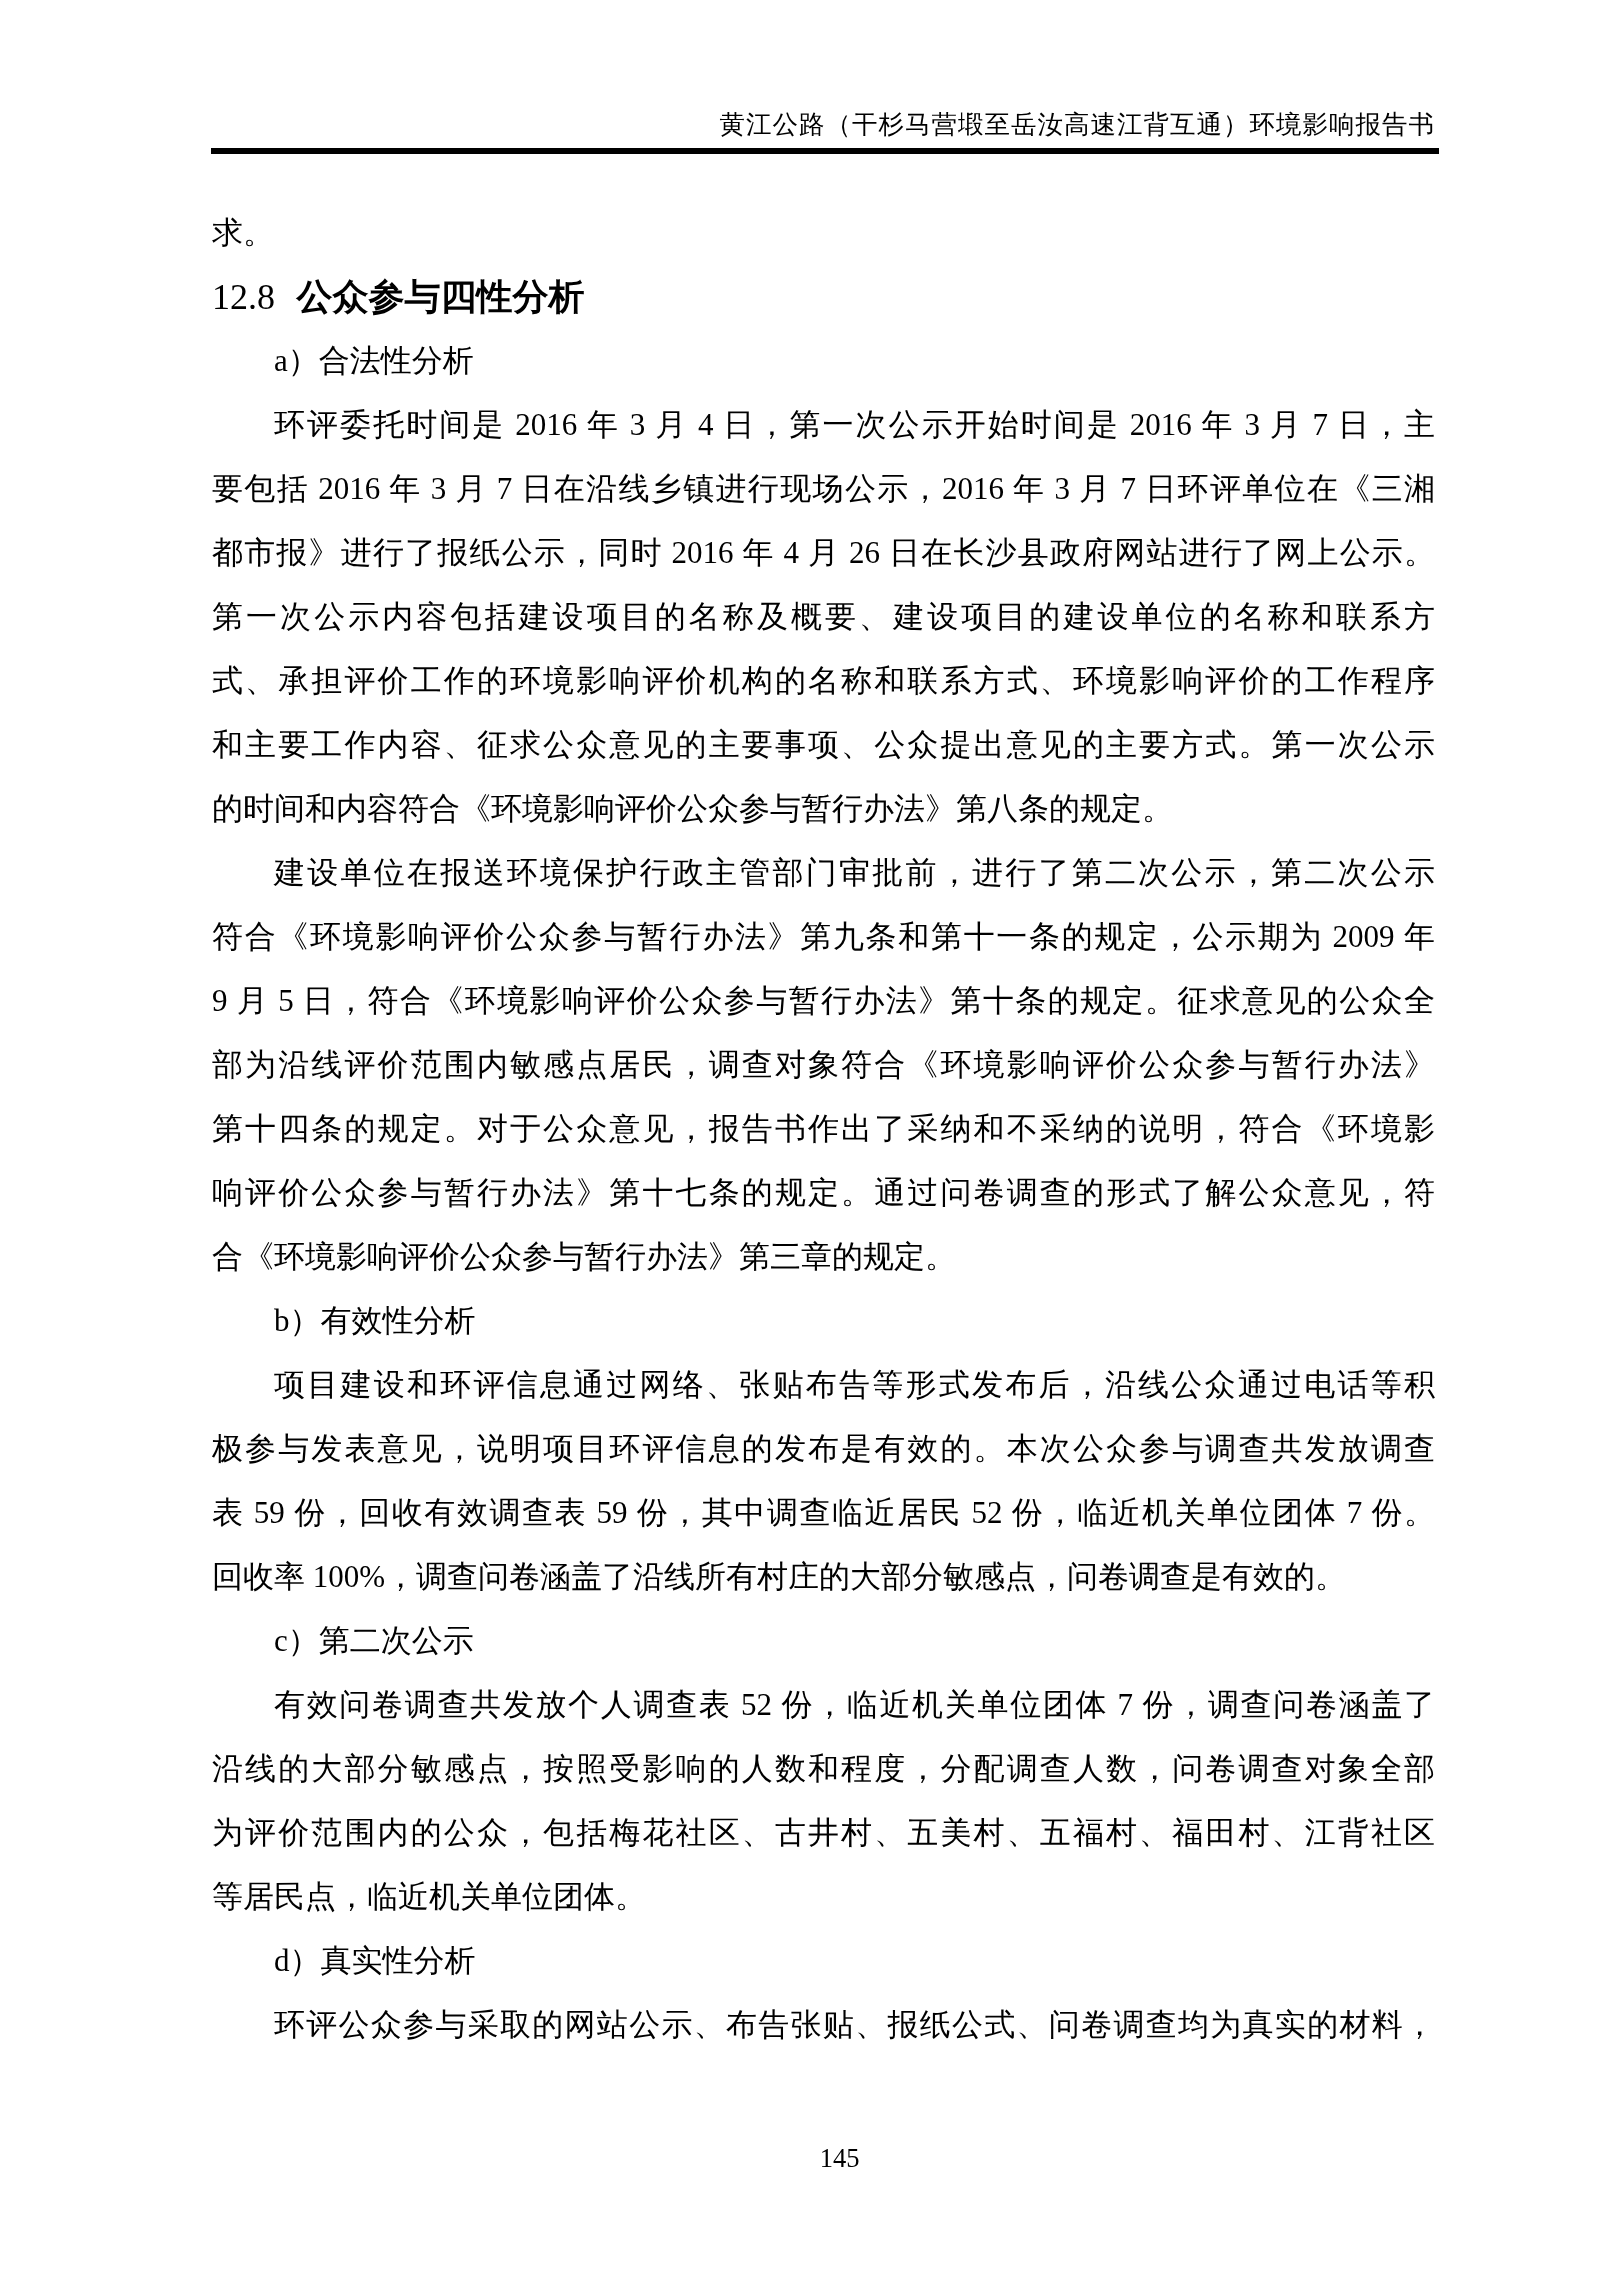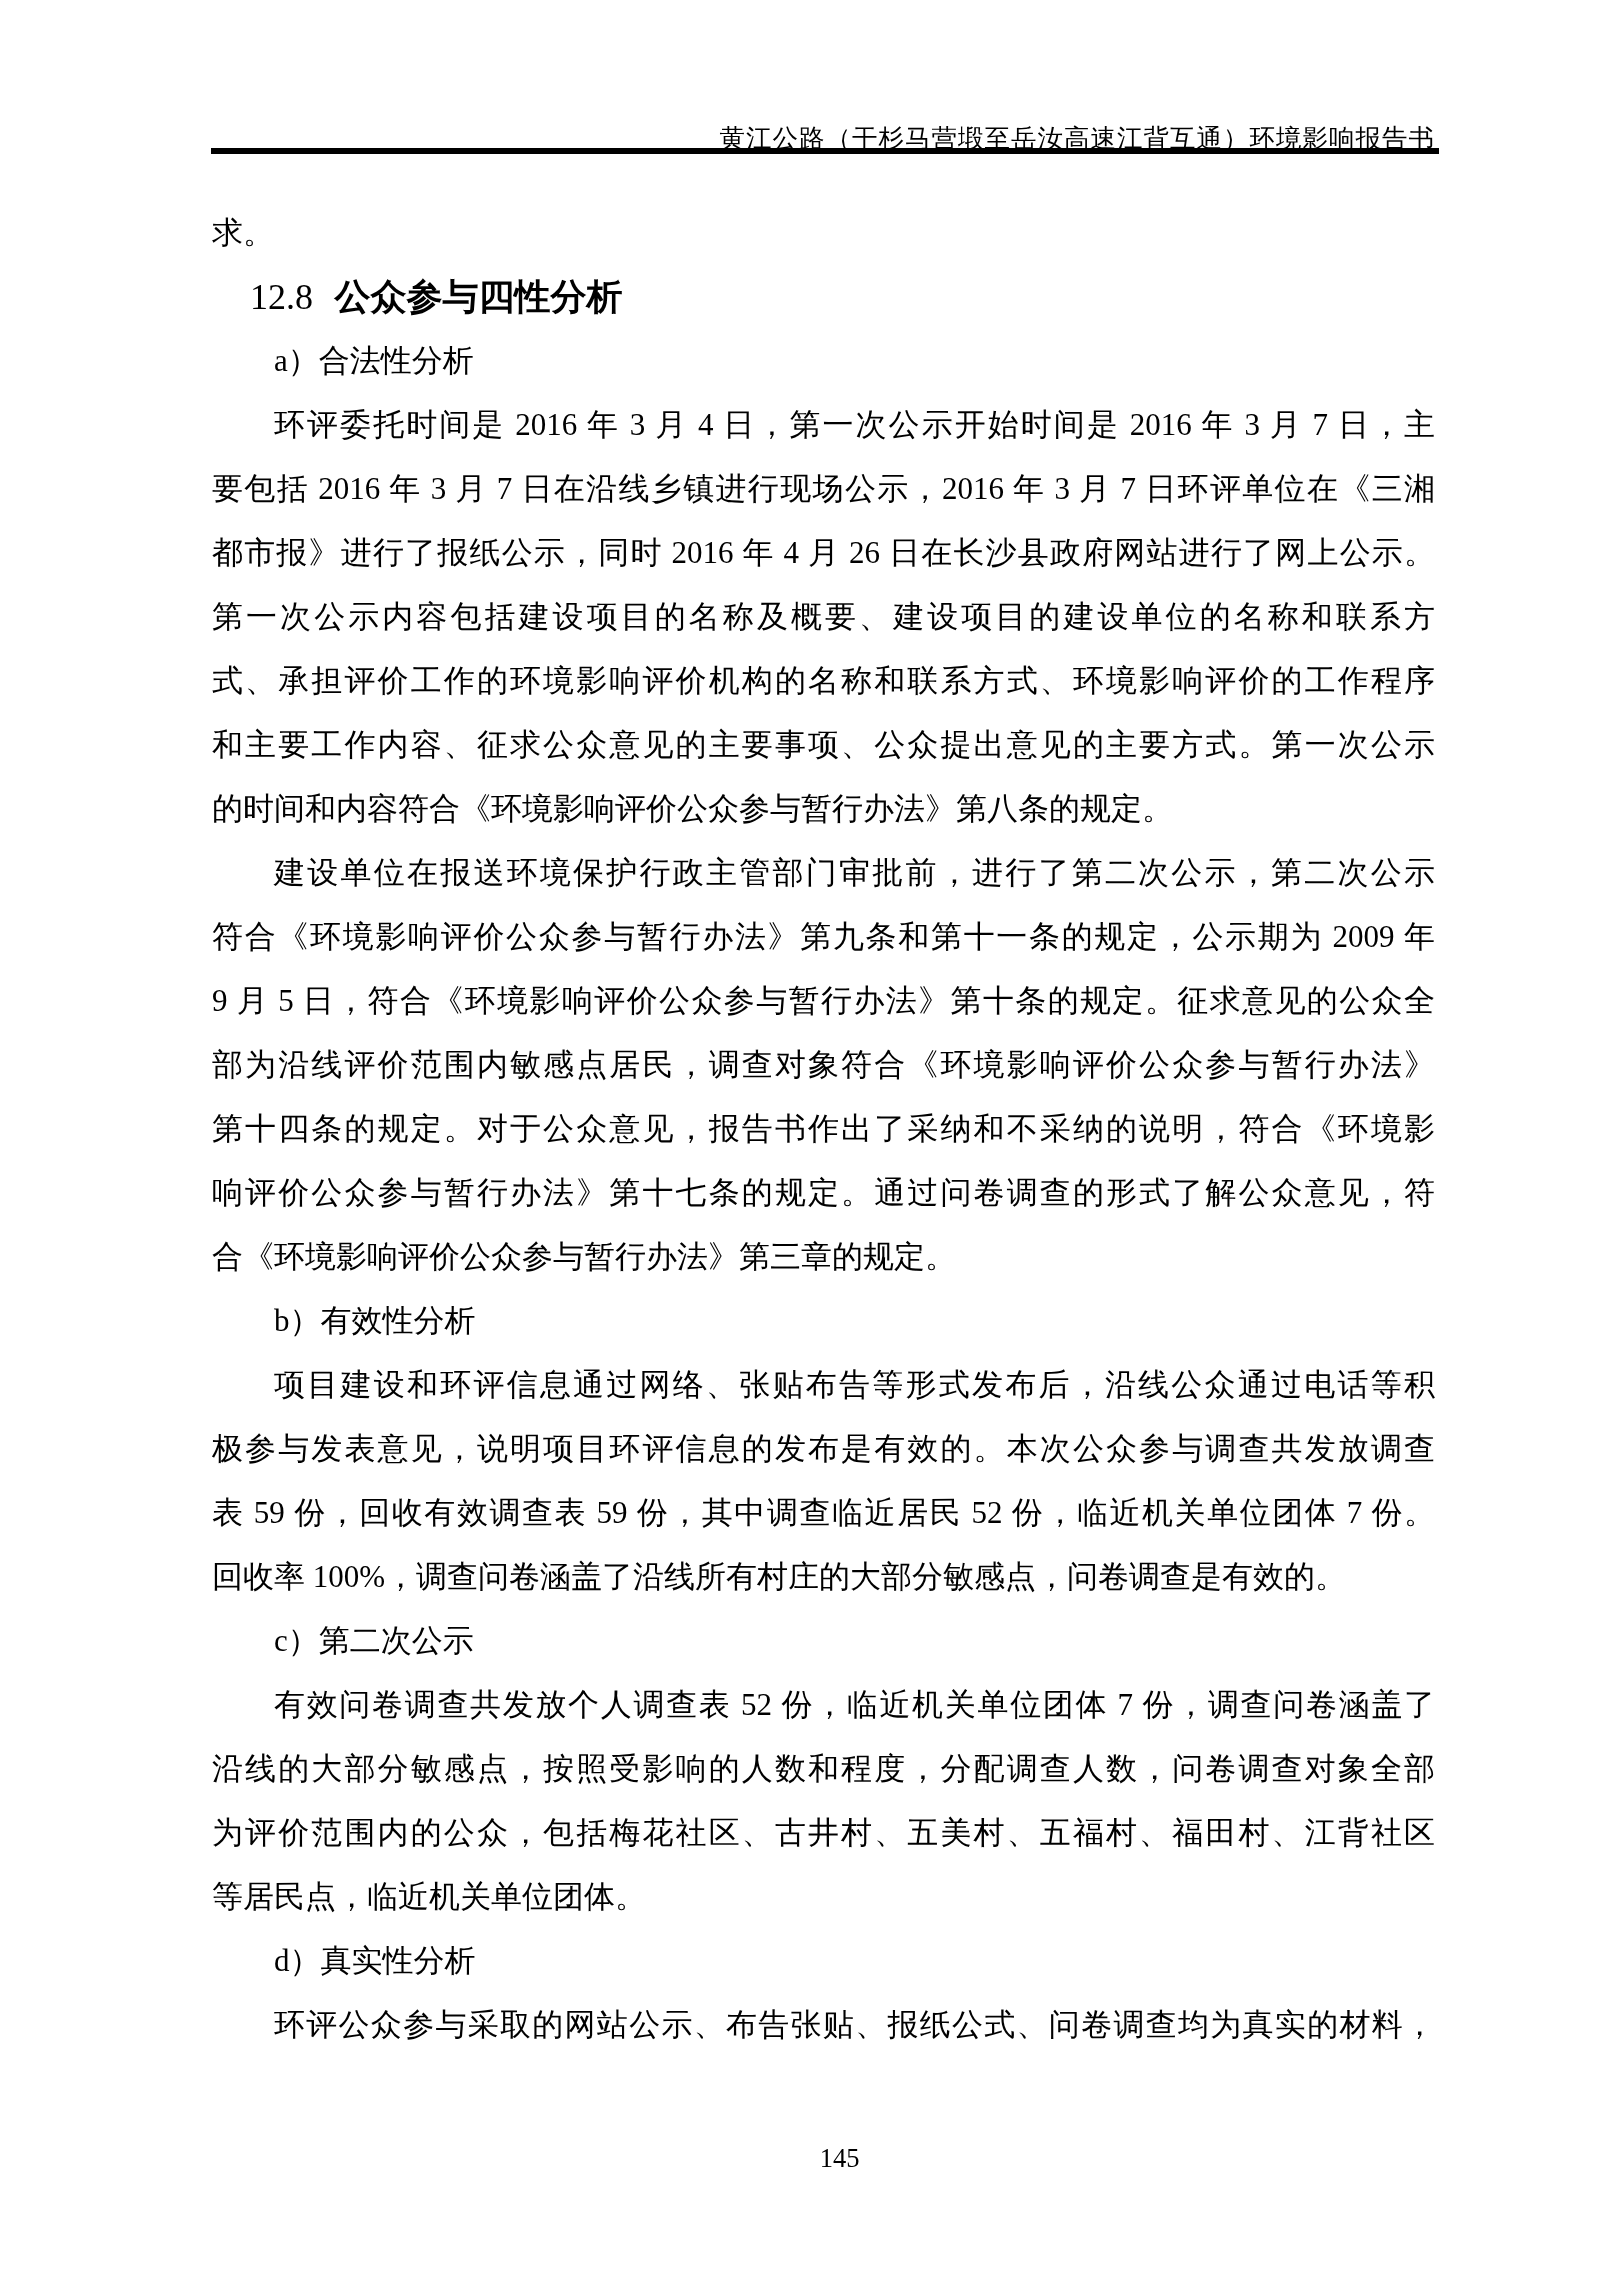--- a/index.html
+++ b/index.html
@@ -14,21 +14,21 @@
     background: #ffffff;
     color: #000000;
     font-family: "Liberation Serif", "DejaVu Serif", serif;
     overflow: hidden;
   }
   
   .header-title {
     position: absolute;
     left: 212px;
     width: 1223px;
-    top: 120px;
+    top: 106px;
     line-height: 37px;
     font-size: 25.5px;
     text-align: right;
     letter-spacing: 1px;
     white-space: nowrap;
   }
   .header-rule {
     position: absolute;
     left: 211px;
     top: 148px;
@@ -58,21 +58,20 @@
     text-align-last: left;
     white-space: nowrap;
   }
   .line.first,
   .line.label {
     text-indent: 2em;
   }
   .line.heading {
     font-size: 36px;
     font-weight: normal;
-    margin-left: 38px;
   }
   .h-num {
     font-family: "Liberation Serif", "DejaVu Serif", serif;
   }
   .h-text {
     margin-left: 0.6em;
     font-weight: bold;
     font-family: "Liberation Sans", "DejaVu Sans", sans-serif;
   }
   

